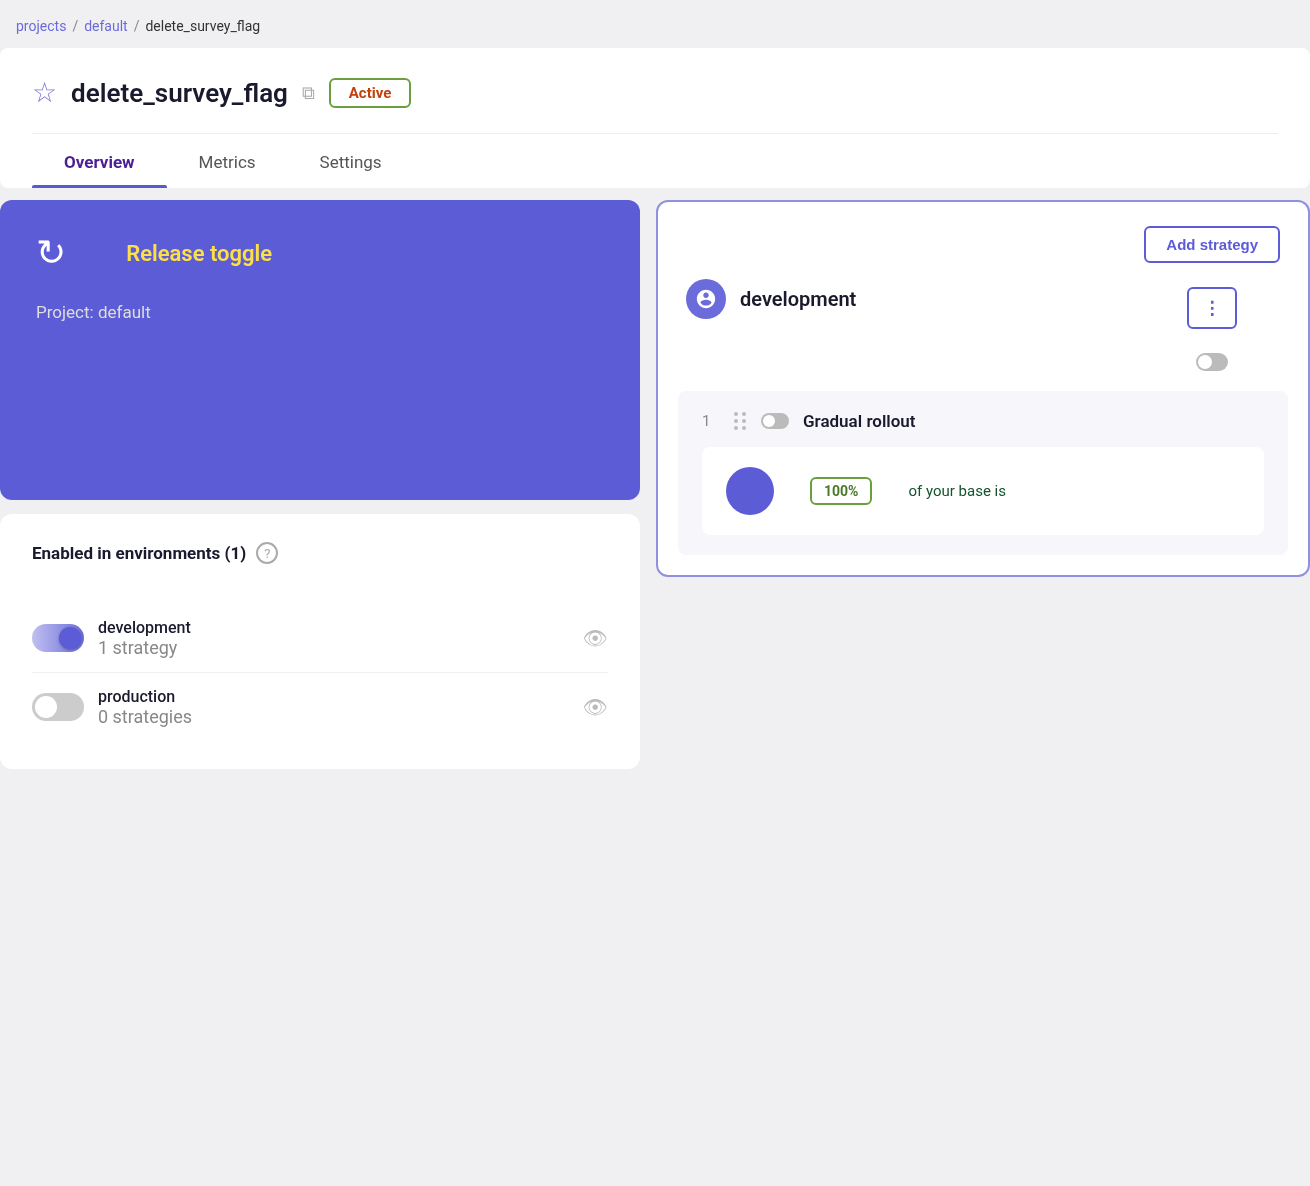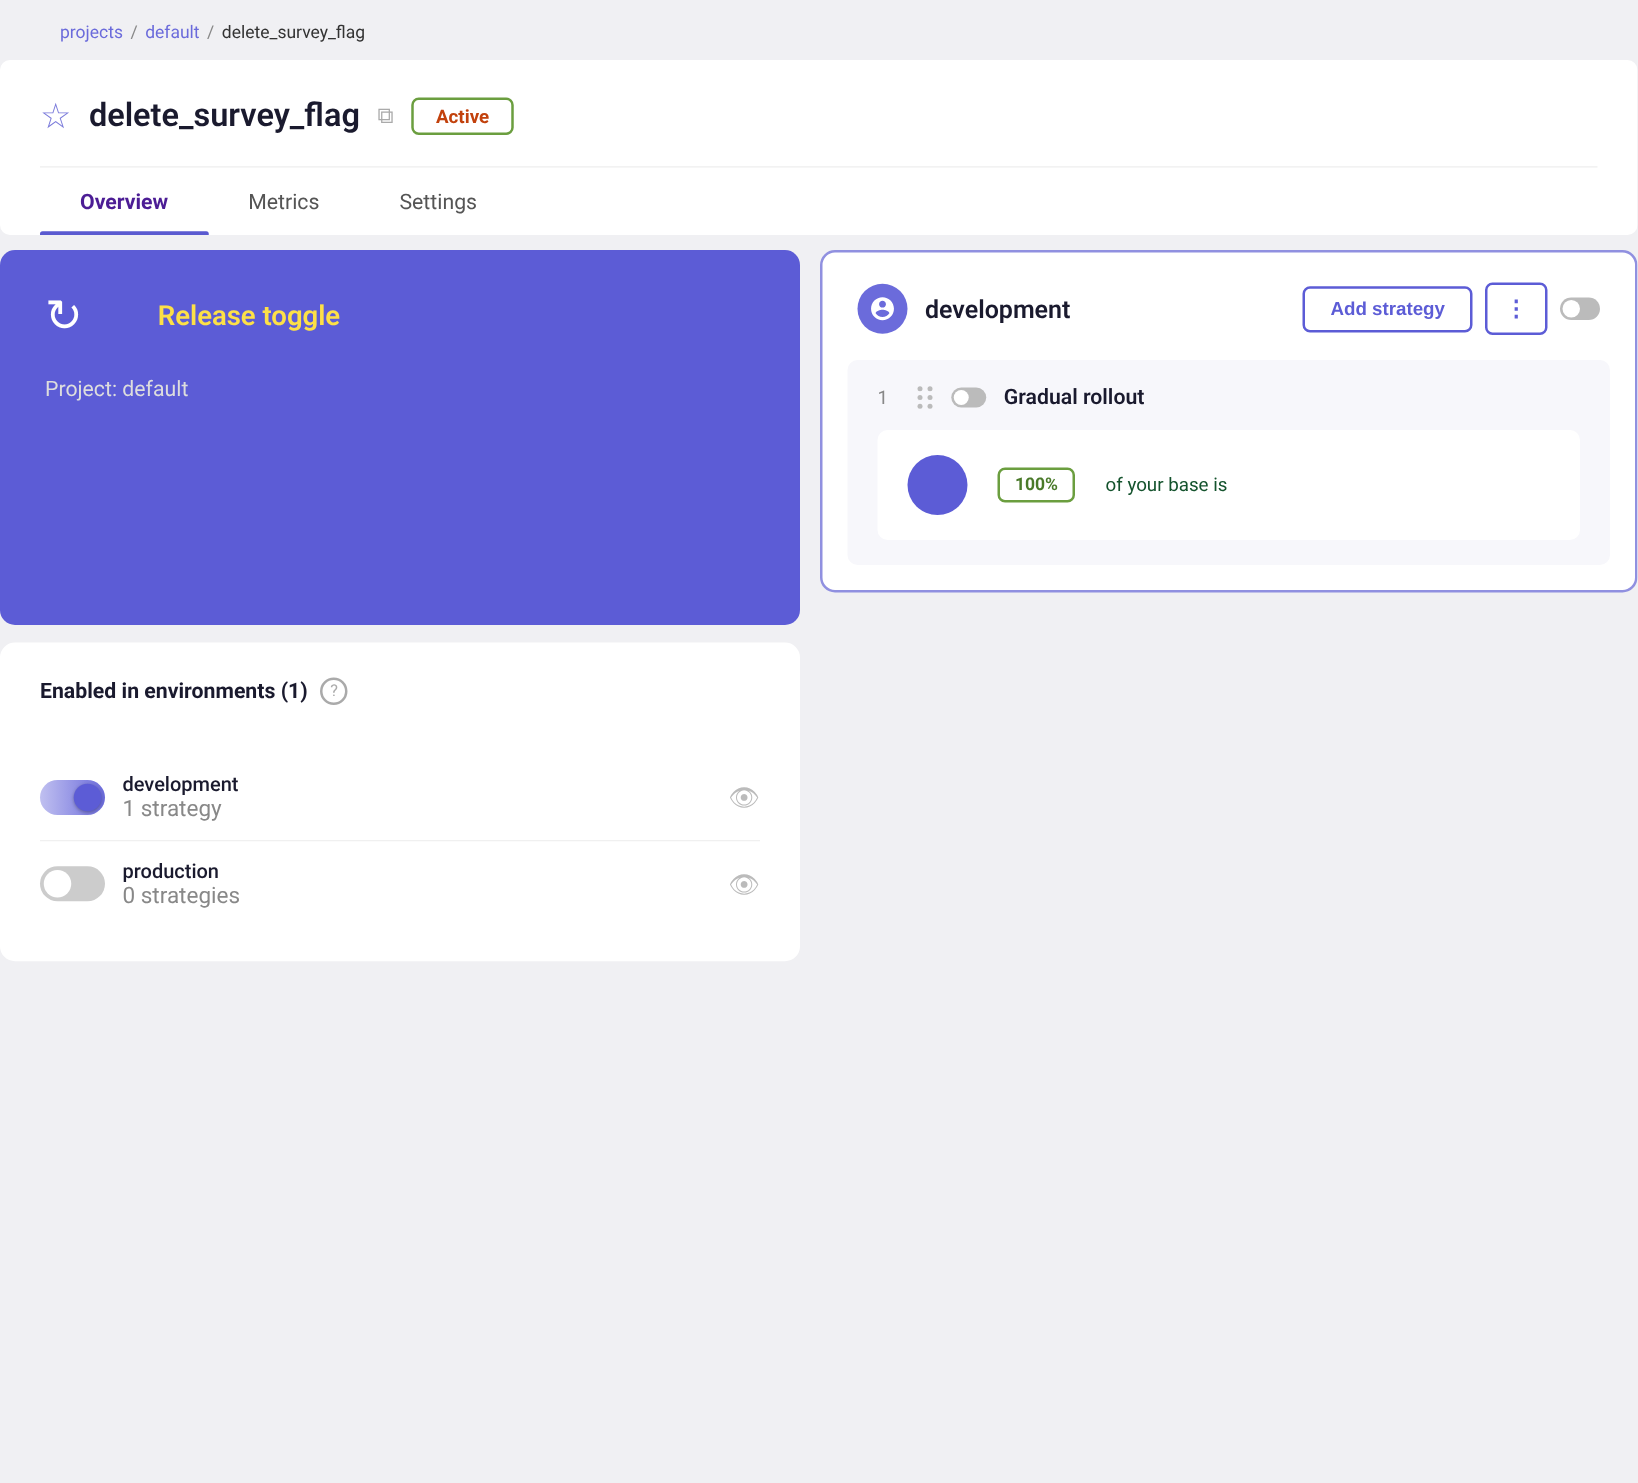--- a/index.html
+++ b/index.html
@@ -5,21 +5,21 @@
     * { box-sizing: border-box; margin: 0; padding: 0; }
     body {
       font-family: -apple-system, BlinkMacSystemFont, 'Segoe UI', Roboto, sans-serif;
       background: #f0f0f3;
       width: 1310px;
       min-height: 1186px;
     }
 
     
     .breadcrumb {
-      padding: 18px 48px 14px;
+      padding: 18px 16px 14px;
       background: #f0f0f3;
       font-size: 14px;
       display: flex;
       align-items: flex-start;
       gap: 6px;
     }
     .breadcrumb-link {
       color: #6b6bdb;
       cursor: pointer;
       text-decoration: none;
@@ -280,22 +280,23 @@
       font-size: 20px;
     }
     .dev-name {
       font-size: 20px;
       font-weight: 600;
       color: #1a1a2e;
     }
     .dev-actions {
       display: flex;
       align-items: center;
-      gap: 10px;
+      gap: 24px;
       margin-left: auto;
+      flex-direction: column;
     }
     .add-strategy-btn {
       border: 2px solid #5c5cd6;
       color: #5c5cd6;
       background: transparent;
       font-weight: 700;
       font-size: 15px;
       padding: 8px 20px;
       border-radius: 6px;
       cursor: pointer;
@@ -378,21 +379,21 @@
       font-weight: 600;
       color: #1a1a2e;
     }
 
     .strategy-body {
       background: #fff;
       border-radius: 8px;
       padding: 20px 24px;
       display: flex;
       align-items: center;
-      gap: 24px;
+      gap: 36px;
     }
     .percentage-dot {
       width: 48px;
       height: 48px;
       border-radius: 50%;
       background: #5c5cd6;
     }
     .percentage-badge {
       border: 2px solid #6b9e3f;
       color: #4a7a2a;

